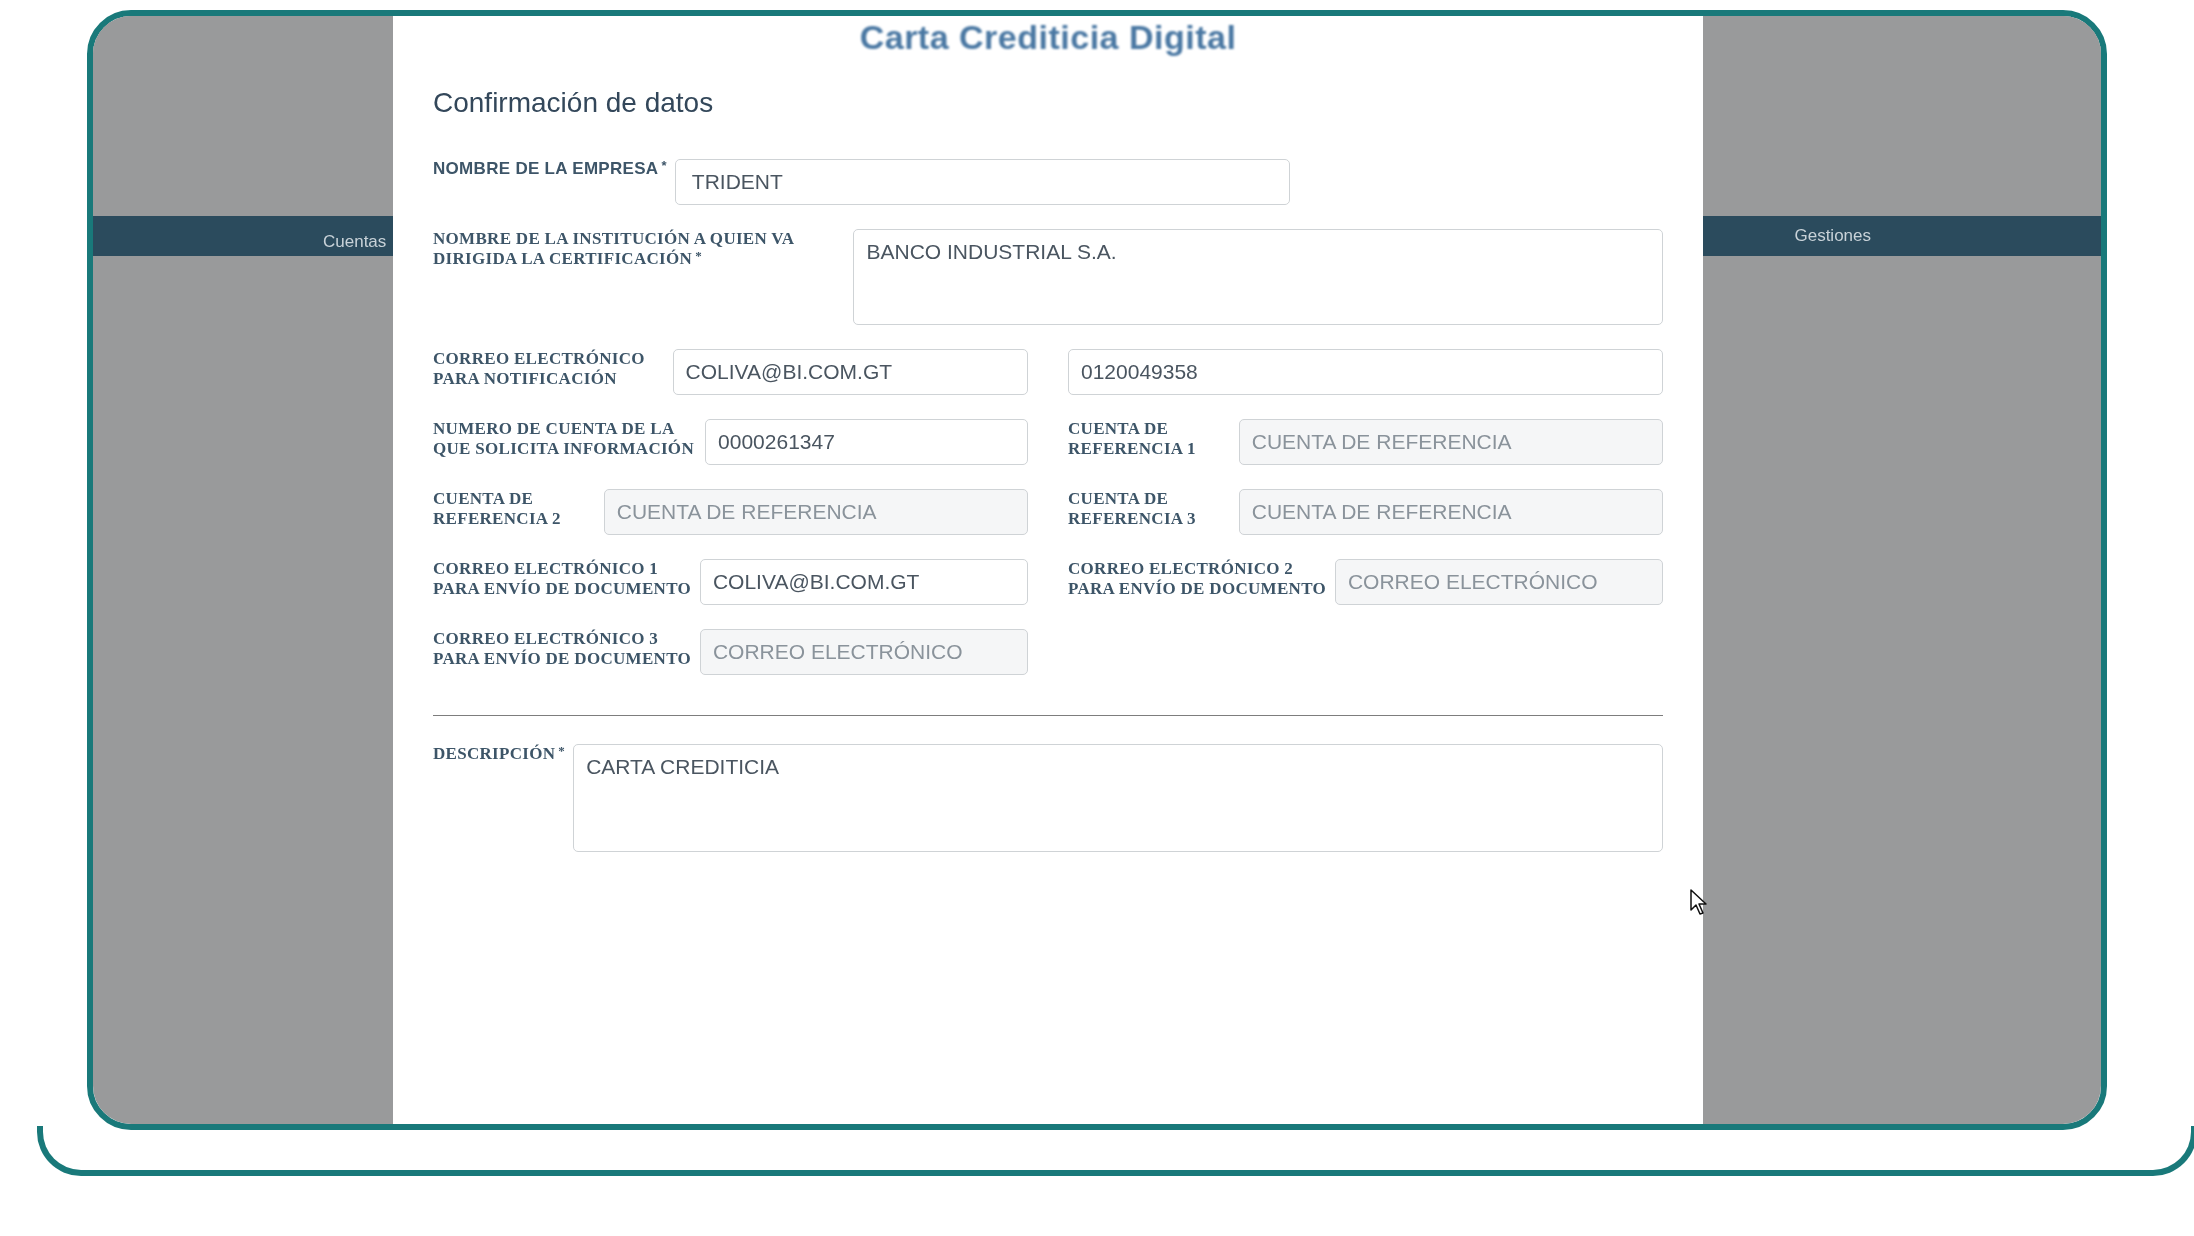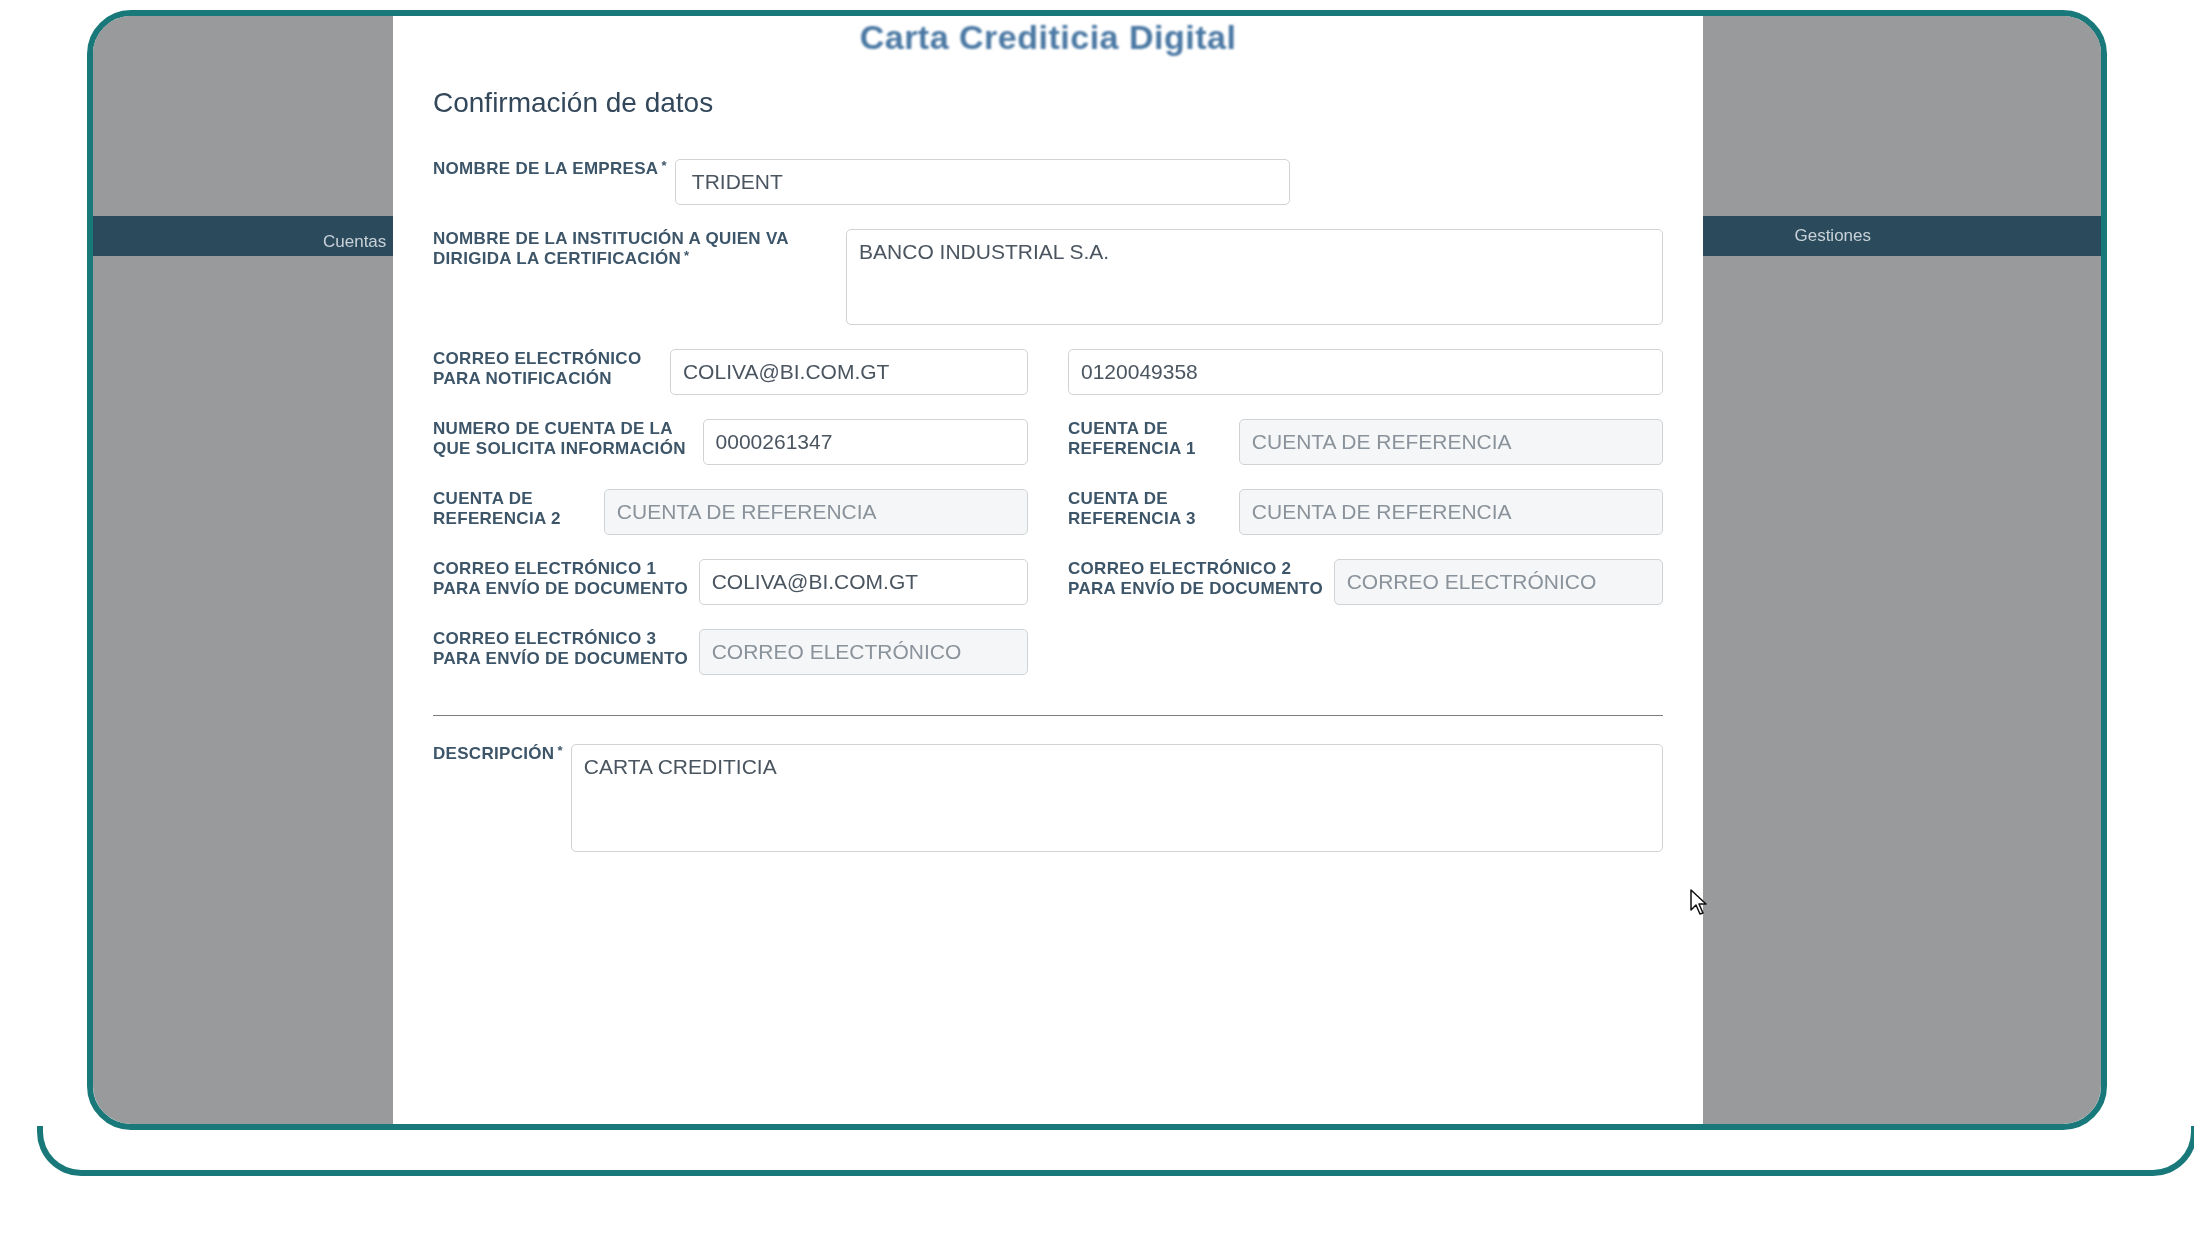--- a/index.html
+++ b/index.html
@@ -112,21 +112,21 @@
   .form-row{display:flex;gap:8px;}
   .full{grid-column:1 / span 2;}
 
   label.fld-label{
     color:var(--label);
     font-size:17px;
     font-weight:700;
     letter-spacing:0.3px;
     text-transform:uppercase;
   }
-  label.fld-label.slim{font-weight:600;}
+  label.fld-label.slim{font-weight:600;font-family:Liberation Serif, serif;}
   .req::after{content:"*"; color:var(--label); font-size:13px; margin-left:3px; position:relative; top:-4px;}
 
   .text-input, .text-area{
     width:100%;
     border:1.5px solid var(--border);
     border-radius:5px;
     padding:10px 12px;
     font-size:21px;
     color:var(--input-text);
     background:#fff;

